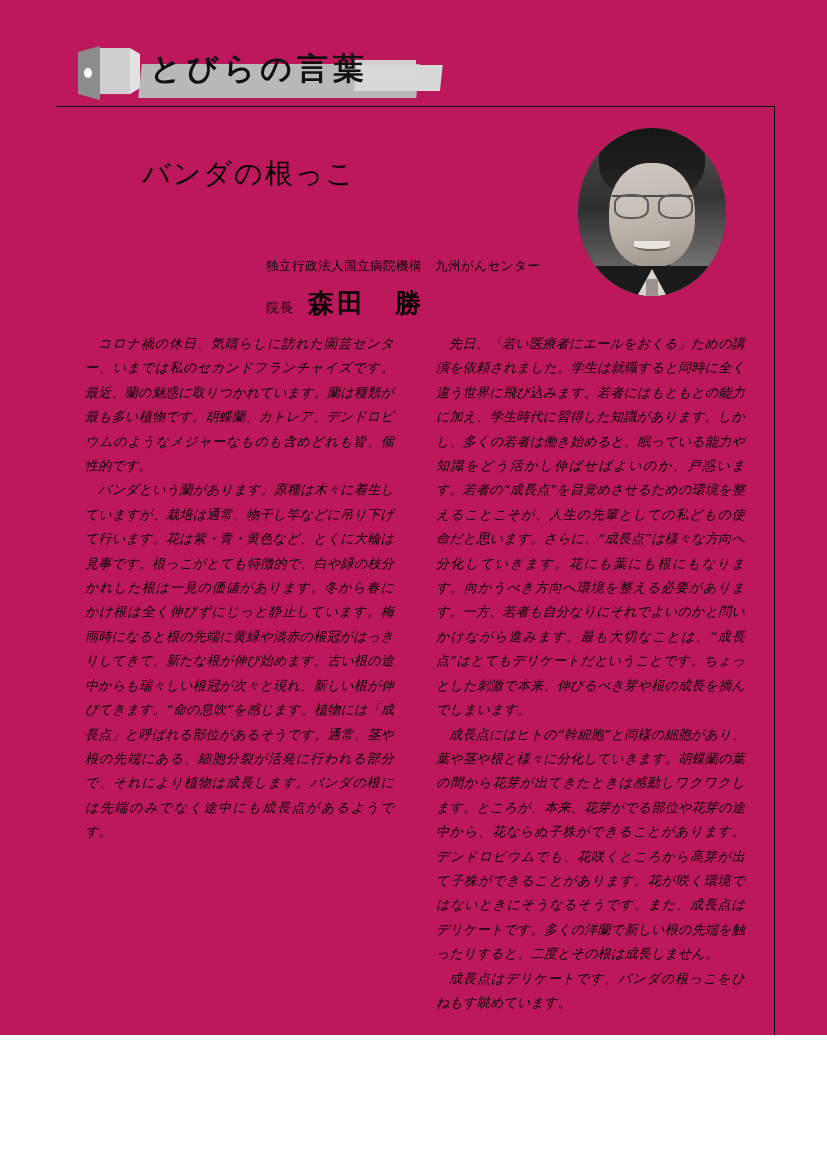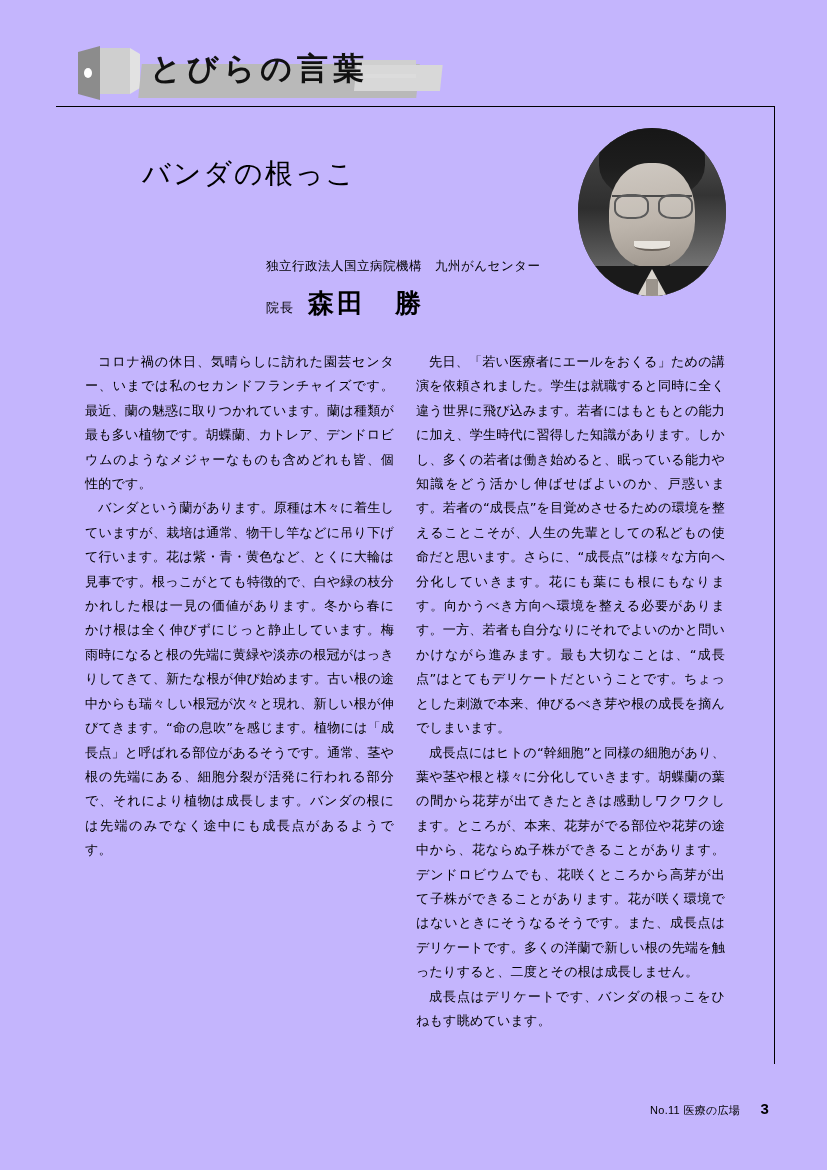--- a/index.html
+++ b/index.html
@@ -8,23 +8,23 @@
     padding: 0;
     background: #ffffff;
   }
   body {
     font-family: "Liberation Serif", "DejaVu Serif", serif;
     color: #000000;
   }
   .page {
     position: relative;
     width: 827px;
-    height: 1170px;
+    height: 1035px;
     margin: 0 auto;
-    background: #c4b5fd;
+    background: #be185d;
     overflow: hidden;
   }
 
   
   .masthead {
     position: absolute;
     left: 78px;
     top: 44px;
     width: 400px;
     height: 66px;
@@ -200,24 +200,25 @@
     font-size: 26px;
     font-weight: bold;
     letter-spacing: 3px;
     margin-left: 10px;
   }
 
   
   .columns {
     position: absolute;
     left: 85px;
-    top: 350px;
+    top: 332px;
     width: 660px;
     display: flex;
-    gap: 22px;
+    gap: 42px;
+    font-style: italic;
   }
   .col {
     width: 309px;
   }
   .col p {
     margin: 0;
     font-family: "DejaVu Sans", "Liberation Sans", sans-serif;
     font-size: 13.1px;
     line-height: 24.4px;
     letter-spacing: 0.15px;

